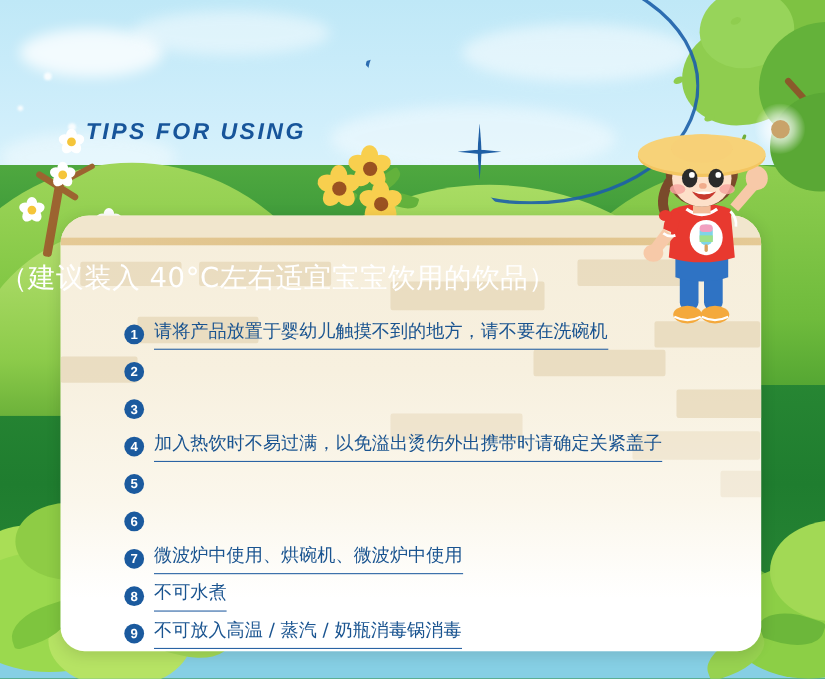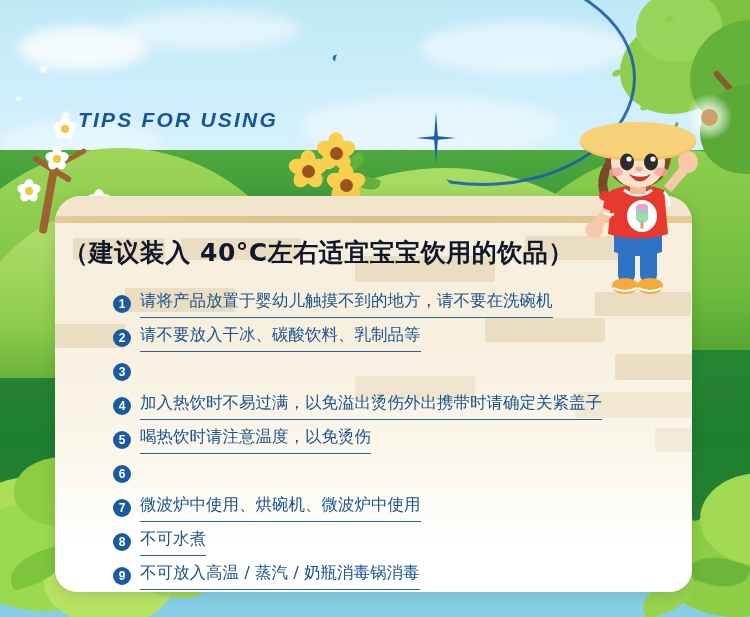--- a/index.html
+++ b/index.html
@@ -115,21 +115,21 @@
     background:linear-gradient(180deg,#f6eedb 0%,#f7f0df 36%,#fbf7ec 66%,#ffffff 88%,#ffffff 100%);
     border-radius:26px 26px 22px 22px;
     box-shadow:0 3px 14px rgba(0,0,0,.12);overflow:hidden;z-index:10;}
   .brick{position:absolute;background:rgba(224,205,170,.55);border-radius:2px;}
   .cardstripe{position:absolute;left:0;top:20px;width:637px;height:7px;
     background:linear-gradient(90deg,#e2c389 0%,#d9b878 50%,#e2c389 100%);opacity:.85;}
   .cardtop-shade{position:absolute;left:0;top:0;width:637px;height:20px;
     background:#f1e6cd;}
 
   .heading{position:absolute;left:0;top:236px;width:637px;z-index:12;
-    text-align:center;font-size:25px;font-weight:bold;color:#0f172a;
+    font-size:25px;font-weight:normal;color:#ffffff;
     letter-spacing:.5px;
     font-family:"DejaVu Sans","Liberation Sans",sans-serif;}
 
   
   .list{position:absolute;left:113px;top:287px;width:560px;z-index:12;}
   .row{position:relative;height:34px;display:flex;align-items:center;}
   .badge{flex:0 0 auto;width:18px;height:18px;border-radius:50%;
     background:#1b5a9e;color:#fff;font-size:12px;font-weight:bold;
     display:flex;align-items:center;justify-content:center;
     margin-right:9px;line-height:1;}
@@ -303,32 +303,30 @@
 
   <div class="heading">（建议装入 40°C左右适宜宝宝饮用的饮品）</div>
 
   <div class="list">
       <div class="row">
         <span class="badge">1</span>
         <span class="rtext">请将产品放置于婴幼儿触摸不到的地方，请不要在洗碗机</span>
       </div>
       <div class="row">
         <span class="badge">2</span>
-        <span class="rtext">请不要放入干冰、碳酸饮料、乳制品等</span>
       </div>
       <div class="row">
         <span class="badge">3</span>
       </div>
       <div class="row">
         <span class="badge">4</span>
         <span class="rtext">加入热饮时不易过满，以免溢出烫伤外出携带时请确定关紧盖子</span>
       </div>
       <div class="row">
         <span class="badge">5</span>
-        <span class="rtext">喝热饮时请注意温度，以免烫伤</span>
       </div>
       <div class="row">
         <span class="badge">6</span>
       </div>
       <div class="row">
         <span class="badge">7</span>
         <span class="rtext">微波炉中使用、烘碗机、微波炉中使用</span>
       </div>
       <div class="row">
         <span class="badge">8</span>

